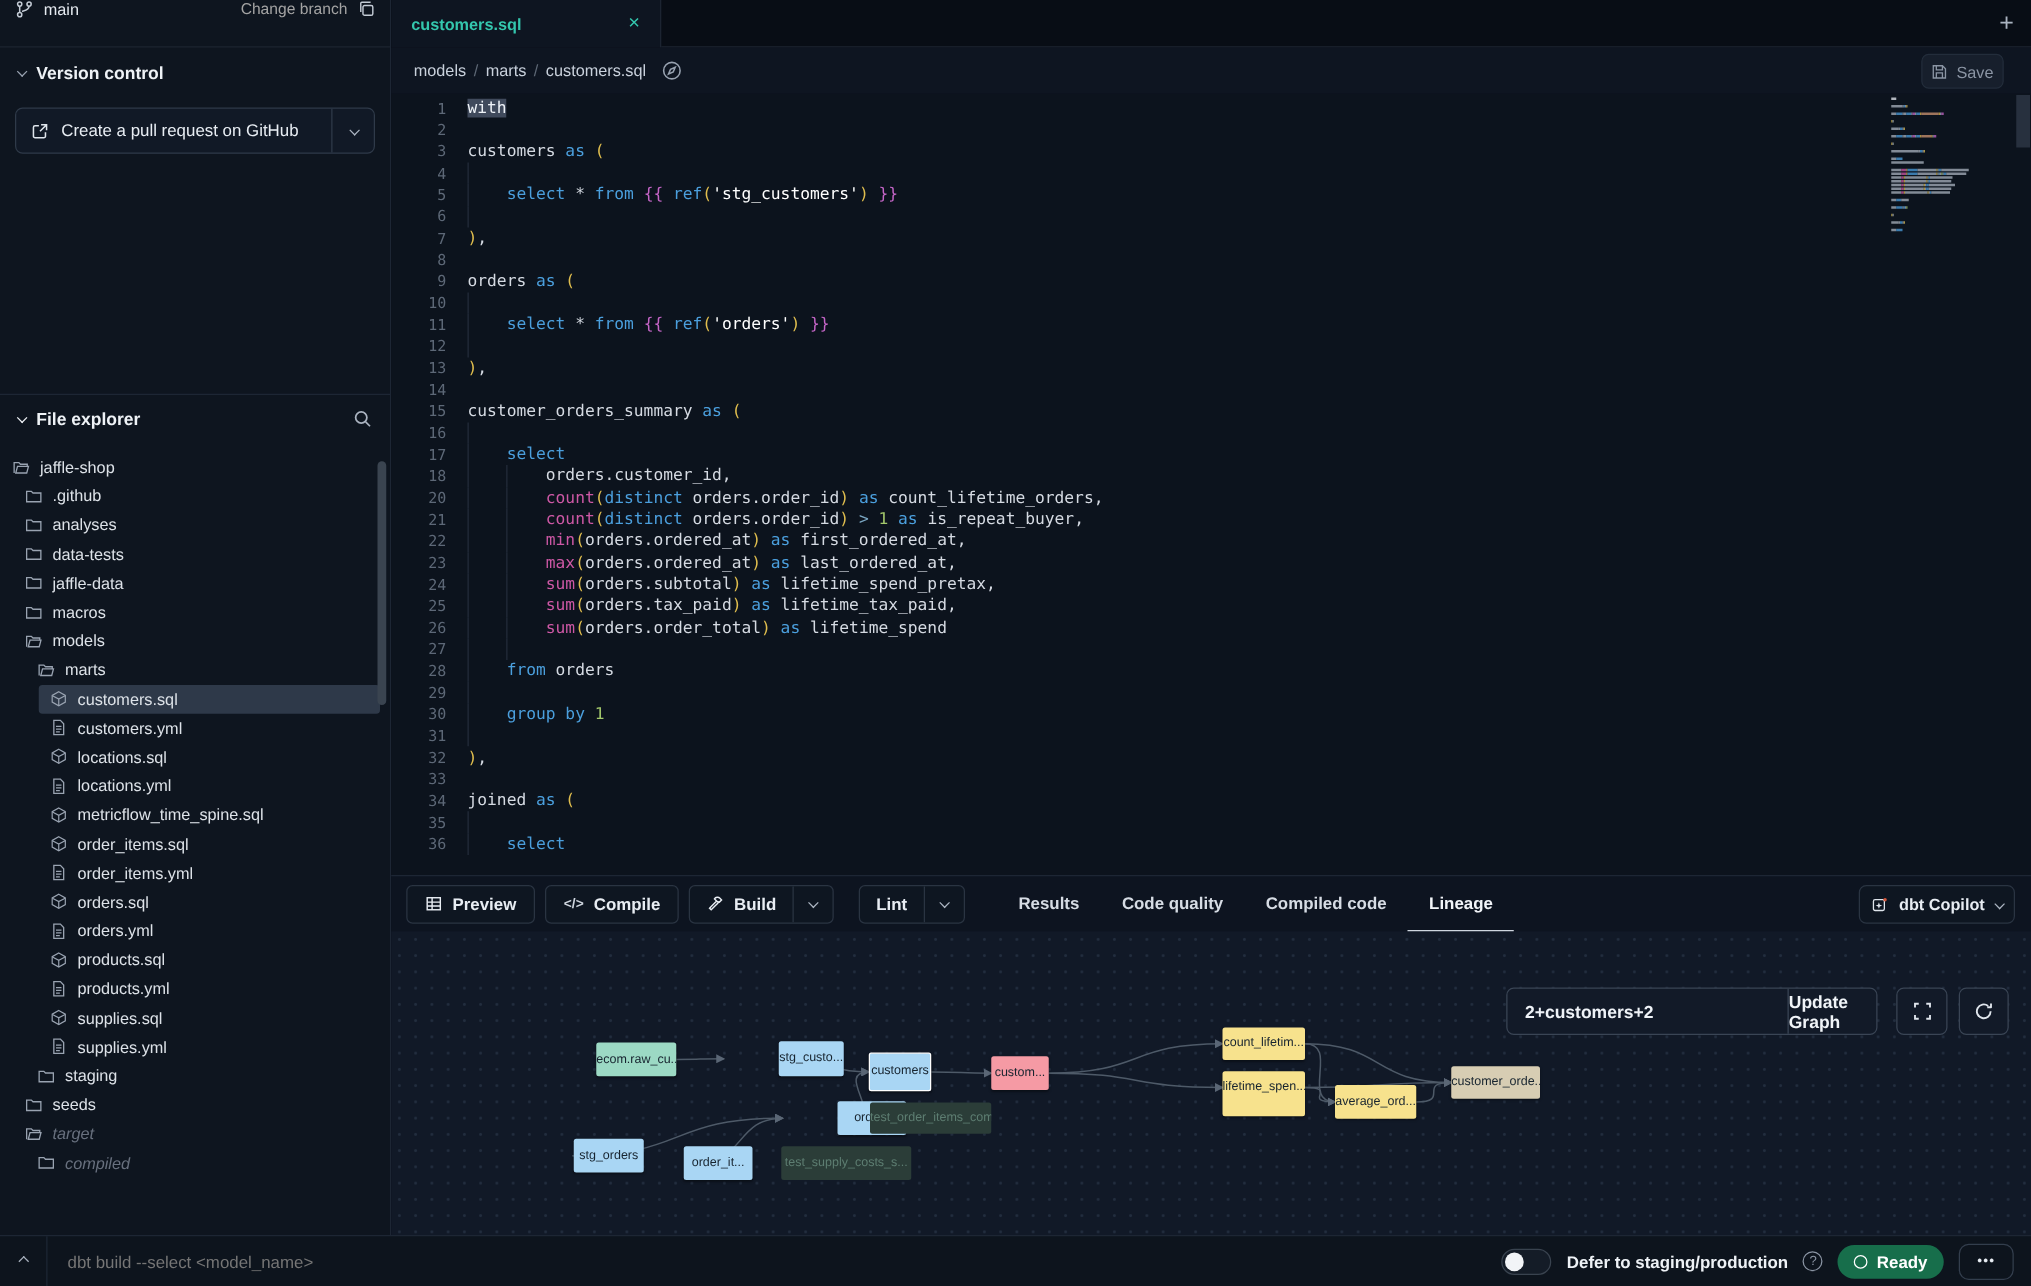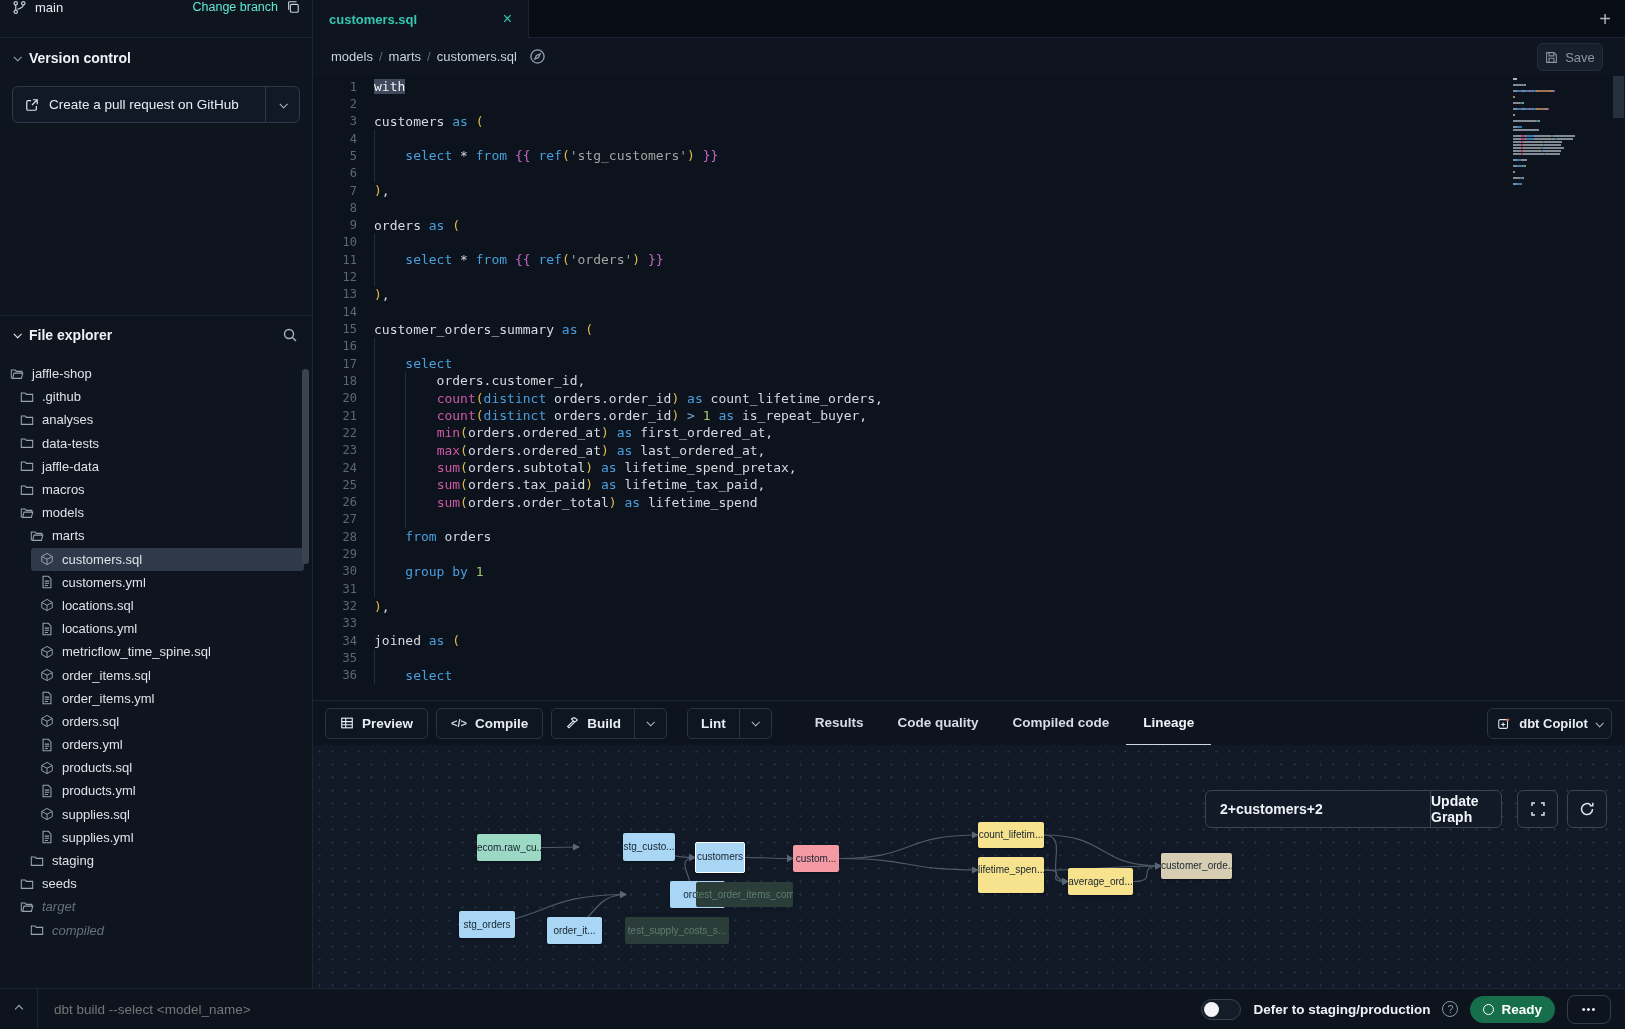--- a/index.html
+++ b/index.html
@@ -7,21 +7,21 @@
   .app{position:relative;width:1625px;height:1029px;overflow:hidden;
        font-family:"Liberation Sans",sans-serif;color:#dde3ea;background:#0b111b;}
   svg{display:block;}
   .chev{display:inline-block;width:6px;height:6px;border-right:1.6px solid currentColor;border-bottom:1.6px solid currentColor;}
   .chev.down{transform:rotate(45deg) translateY(-1px);}
   .chev.up{transform:rotate(-135deg);}
   
   .sidebar{position:absolute;left:0;top:0;width:313px;height:988px;background:#0e151f;border-right:1px solid #1d2634;}
   .branch-row{height:38px;display:flex;align-items:flex-start;padding:0 12px;border-bottom:1px solid #1c2431;gap:8px;}
   .branch-name{font-size:13px;color:#e6ebf1;}
-  .change-branch{margin-left:auto;color:#5eead4;font-size:12.5px;cursor:pointer;}
+  .change-branch{margin-left:auto;color:#a3a3a3;font-size:12.5px;cursor:pointer;}
   .section-header{display:flex;align-items:center;gap:9px;padding:0 14px;height:40px;font-size:14px;font-weight:bold;color:#eef2f6;}
   .section-header .chev{color:#9aa4b2;}
   .pr-button{margin:8px 12px 0 12px;height:37px;border:1px solid #2f3a49;border-radius:6px;display:flex;align-items:center;background:#111926;cursor:pointer;}
   .pr-main{flex:1;display:flex;align-items:center;gap:10px;padding:0 12px;font-size:13.5px;color:#e8edf3;}
   .pr-split{width:34px;align-self:stretch;border-left:1px solid #2f3a49;display:flex;align-items:center;justify-content:center;color:#aeb7c4;}
   .fe-section{position:absolute;top:315px;left:0;right:0;bottom:0;border-top:1px solid #1d2634;overflow:hidden;}
   .fe-header{display:flex;align-items:center;gap:9px;padding:0 14px;height:38px;font-size:14px;font-weight:bold;color:#eef2f6;}
   .fe-search{margin-left:auto;color:#aab3c0;cursor:pointer;}
   #file-tree{position:absolute;top:46px;left:0;right:8px;bottom:0;font-size:13px;}
   .tree-row{height:23.2px;display:flex;align-items:center;gap:8px;color:#dde2e8;cursor:pointer;border-radius:3px;padding-right:6px;}
@@ -41,21 +41,21 @@
   .compass{margin-left:6px;cursor:pointer;}
   .save-btn{position:absolute;right:22px;top:5px;width:66px;height:28px;background:#171f2c;border:1px solid #232d3b;border-radius:6px;color:#8b95a4;font-size:13px;display:flex;align-items:center;justify-content:center;gap:7px;cursor:pointer;}
   
   .editor{position:absolute;left:0;top:75px;right:0;height:625px;background:#0c131d;overflow:hidden;}
   #code-lines{position:absolute;left:0;top:3px;right:110px;font-family:"DejaVu Sans Mono",monospace;font-size:13px;}
   .cline{position:relative;height:17.32px;display:flex;white-space:pre;align-items:center;}
   .cline .ln{flex:0 0 44px;text-align:right;padding-right:0;color:#5d6877;font-size:12px;}
   .cline .ct{padding-left:17px;}
   .guide{position:absolute;top:0;bottom:0;width:1px;background:#232d3b;}
   .tk-p{color:#d5dae2}.tk-k{color:#4b9fdd}.tk-f{color:#cd58a5}.tk-y{color:#dfbd4e}
-  .tk-j{color:#c565c7}.tk-s{color:#a3a3a3}.tk-n{color:#a4c96c}.tk-o{color:#7aa6c2}
+  .tk-j{color:#c565c7}.tk-s{color:#ffffff}.tk-n{color:#a4c96c}.tk-o{color:#7aa6c2}
   .tk-w{color:#eef2f7;background:#404a5c;}
   #minimap{position:absolute;top:3px;right:16px;width:96px;}
   .mm-line{height:2px;margin-bottom:1px;white-space:nowrap;font-size:0;}
   .mm-seg{display:inline-block;height:2px;opacity:.75;}
   .ed-thumb{position:absolute;right:1px;top:1px;width:11px;height:42px;background:#27303e;}
   
   .toolbar{position:absolute;left:0;top:700px;right:0;height:45px;background:#0d1420;border-top:1px solid #1d2634;display:flex;align-items:center;padding-left:12px;}
   .tb-btn{height:31px;border:1px solid #2a3442;border-radius:5px;background:#0e1621;display:flex;align-items:center;gap:8px;padding:0 14px;font-size:13.5px;font-weight:bold;color:#e8edf3;cursor:pointer;}
   .tb-group{display:flex;height:31px;border:1px solid #2a3442;border-radius:5px;background:#0e1621;overflow:hidden;}
   .tb-group .seg{display:flex;align-items:center;gap:8px;padding:0 13px;font-size:13.5px;font-weight:bold;color:#e8edf3;cursor:pointer;}

